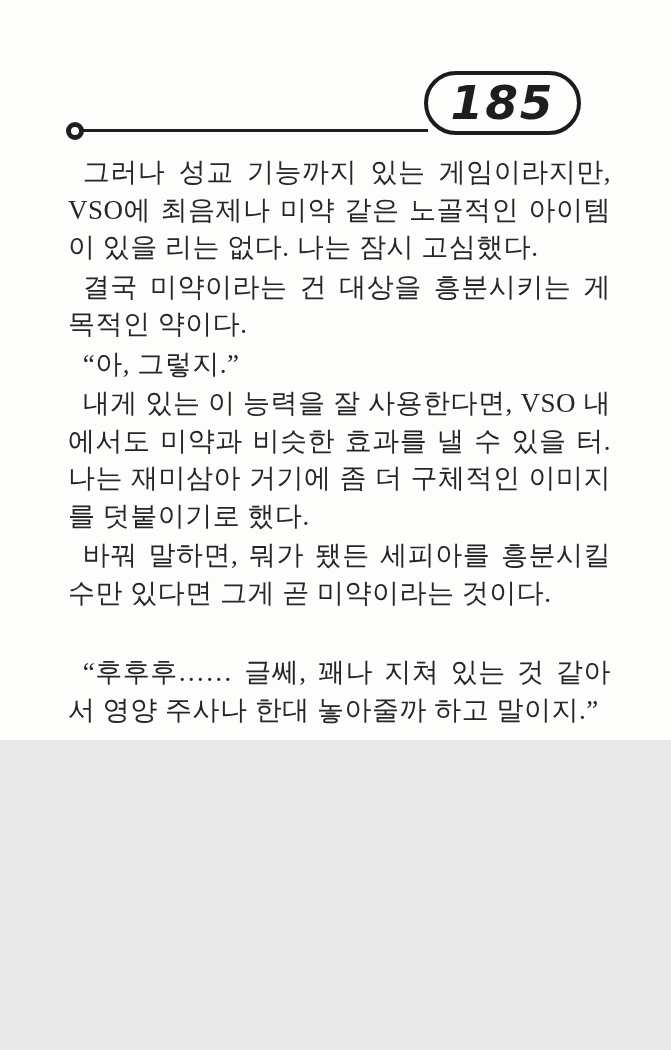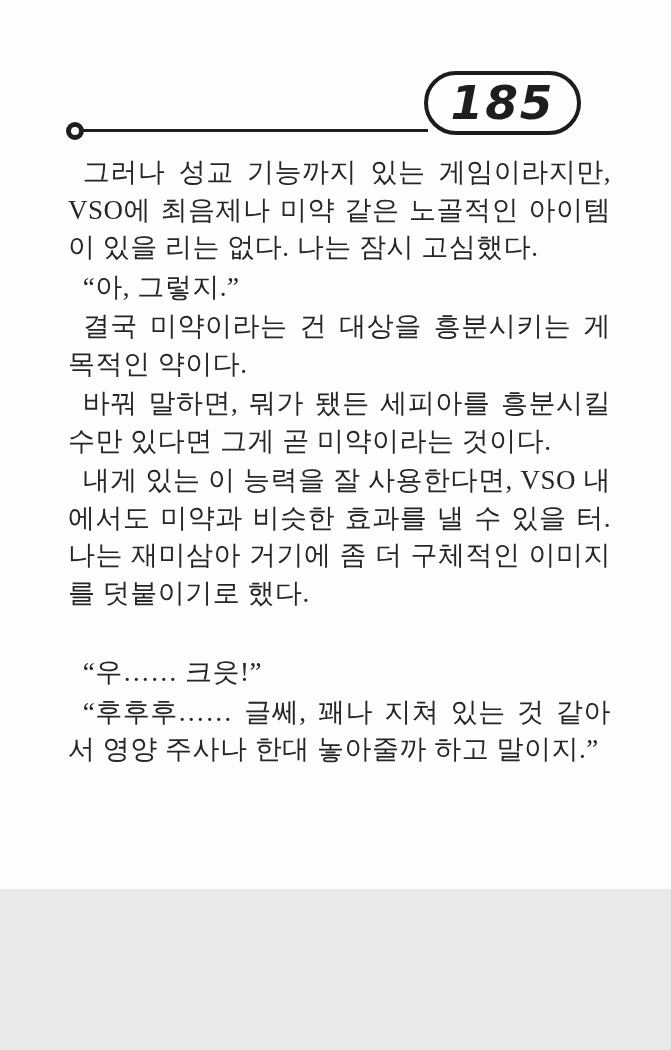--- a/index.html
+++ b/index.html
@@ -1,20 +1,20 @@
 <!DOCTYPE html>
 <html><head>
 <meta charset="utf-8">
 <style>
   * { margin: 0; padding: 0; box-sizing: border-box; }
   html, body { background: #e9e9e9; }
   .page {
     position: relative;
     width: 671px;
-    height: 889px;
+    height: 740px;
     background: #fdfdfc;
     overflow: hidden;
     font-family: "Liberation Serif", "DejaVu Serif", serif;
   }
   
   .page-badge {
     position: absolute;
     left: 424px; top: 71px;
     width: 157px; height: 64px;
     border: 4px solid #1c1c1c;
@@ -92,26 +92,25 @@
 <div class="page">
 
   <div class="page-badge">
     <span class="num">185</span>
   </div>
   <div class="header-rule"></div>
   <div class="header-ring"></div>
 
   <div class="body-text">
     <p>그러나 성교 기능까지 있는 게임이라지만, VSO에 최음제나 미약 같은 노골적인 아이템이 있을 리는 없다. 나는 잠시 고심했다.</p>
+    <p>결국 미약이라는 건 대상을 흥분시키는 게 목적인 약이다.</p>
     <p>“아, 그렇지.”</p>
-    <p>결국 미약이라는 건 대상을 흥분시키는 게 목적인 약이다.</p>
+    <p>내게 있는 이 능력을 잘 사용한다면, VSO 내에서도 미약과 비슷한 효과를 낼 수 있을 터. 나는 재미삼아 거기에 좀 더 구체적인 이미지를 덧붙이기로 했다.</p>
     <p>바꿔 말하면, 뭐가 됐든 세피아를 흥분시킬 수만 있다면 그게 곧 미약이라는 것이다.</p>
-    <p>내게 있는 이 능력을 잘 사용한다면, VSO 내에서도 미약과 비슷한 효과를 낼 수 있을 터. 나는 재미삼아 거기에 좀 더 구체적인 이미지를 덧붙이기로 했다.</p>
     <div class="scene-break"></div>
-    <p>“우…… 크읏!”</p>
     <p>“후후후…… 글쎄, 꽤나 지쳐 있는 것 같아서 영양 주사나 한대 놓아줄까 하고 말이지.”</p>
   </div>
 
   <div class="footer-rule"></div>
   <div class="footer-badge">
     <span>최면게임 ~타락하는 공주기사~</span>
   </div>
 
 </div>
 

